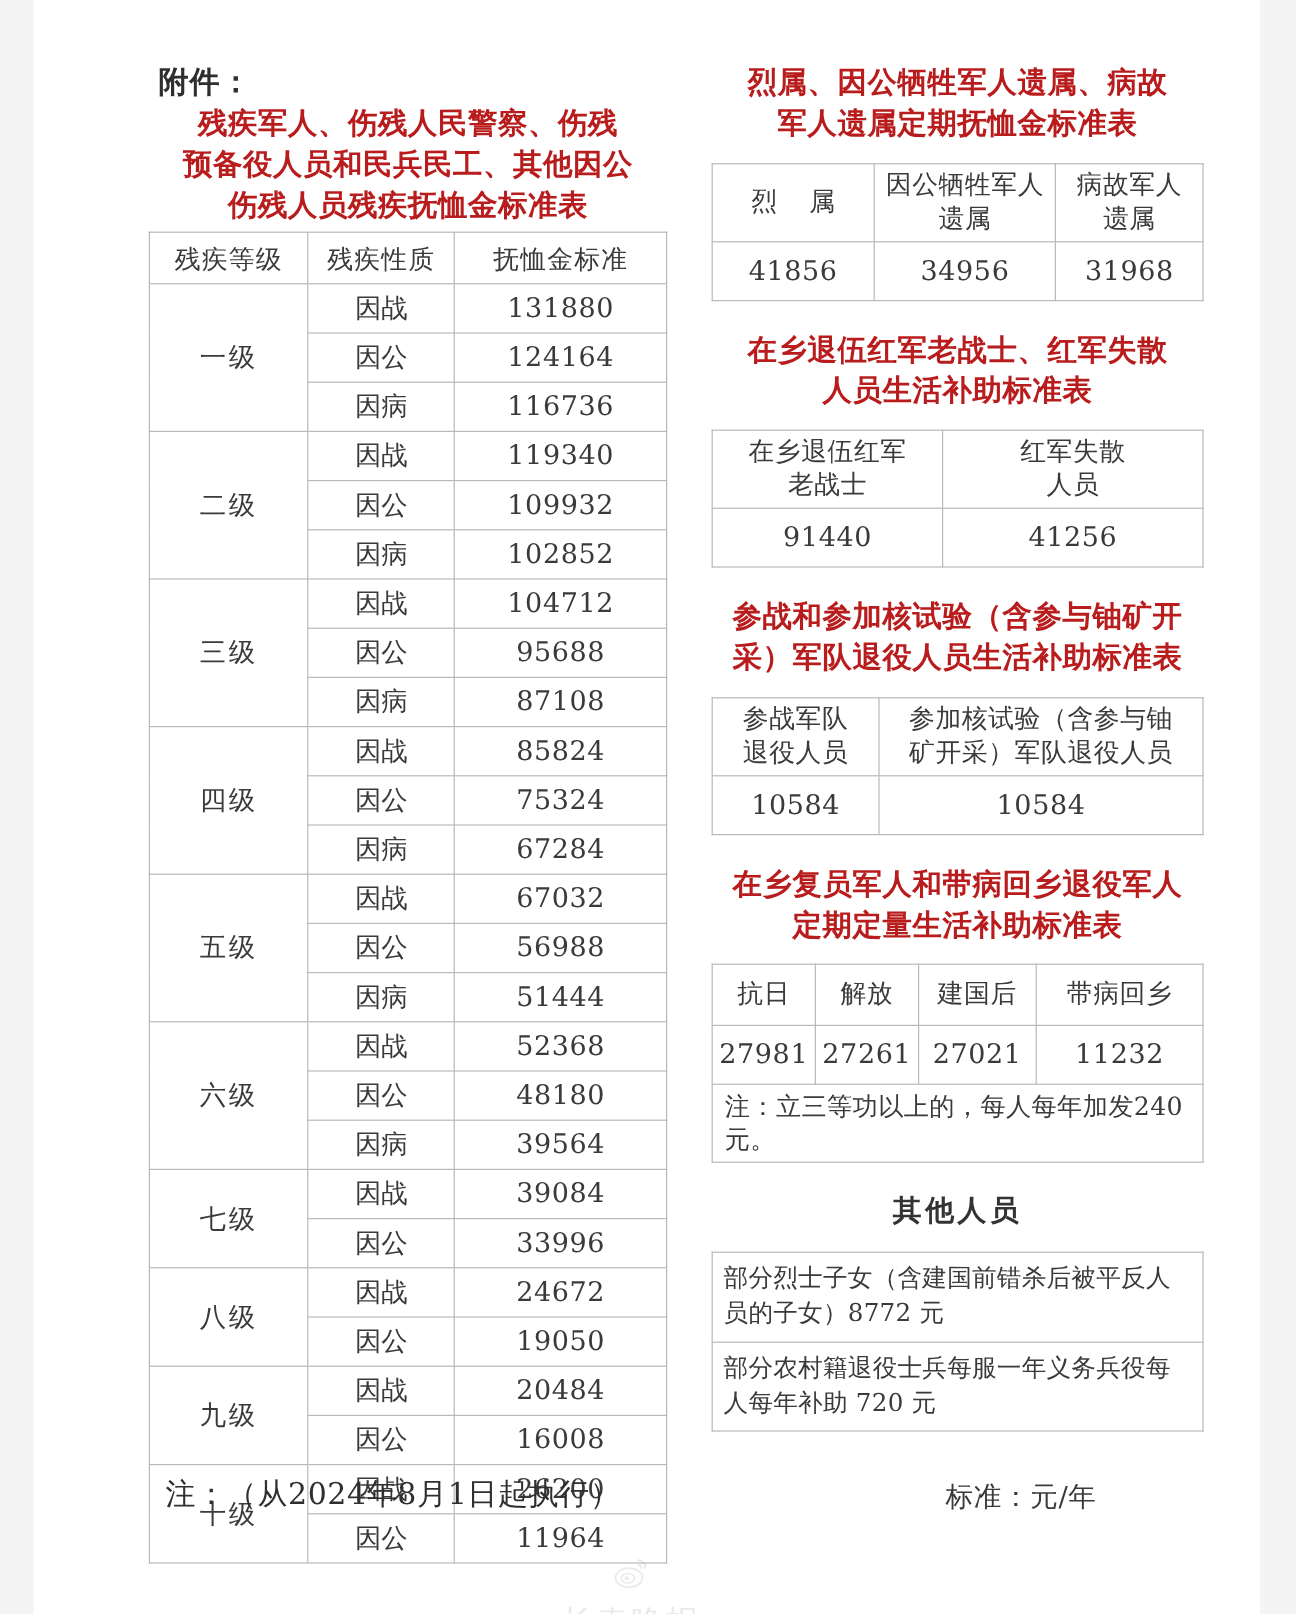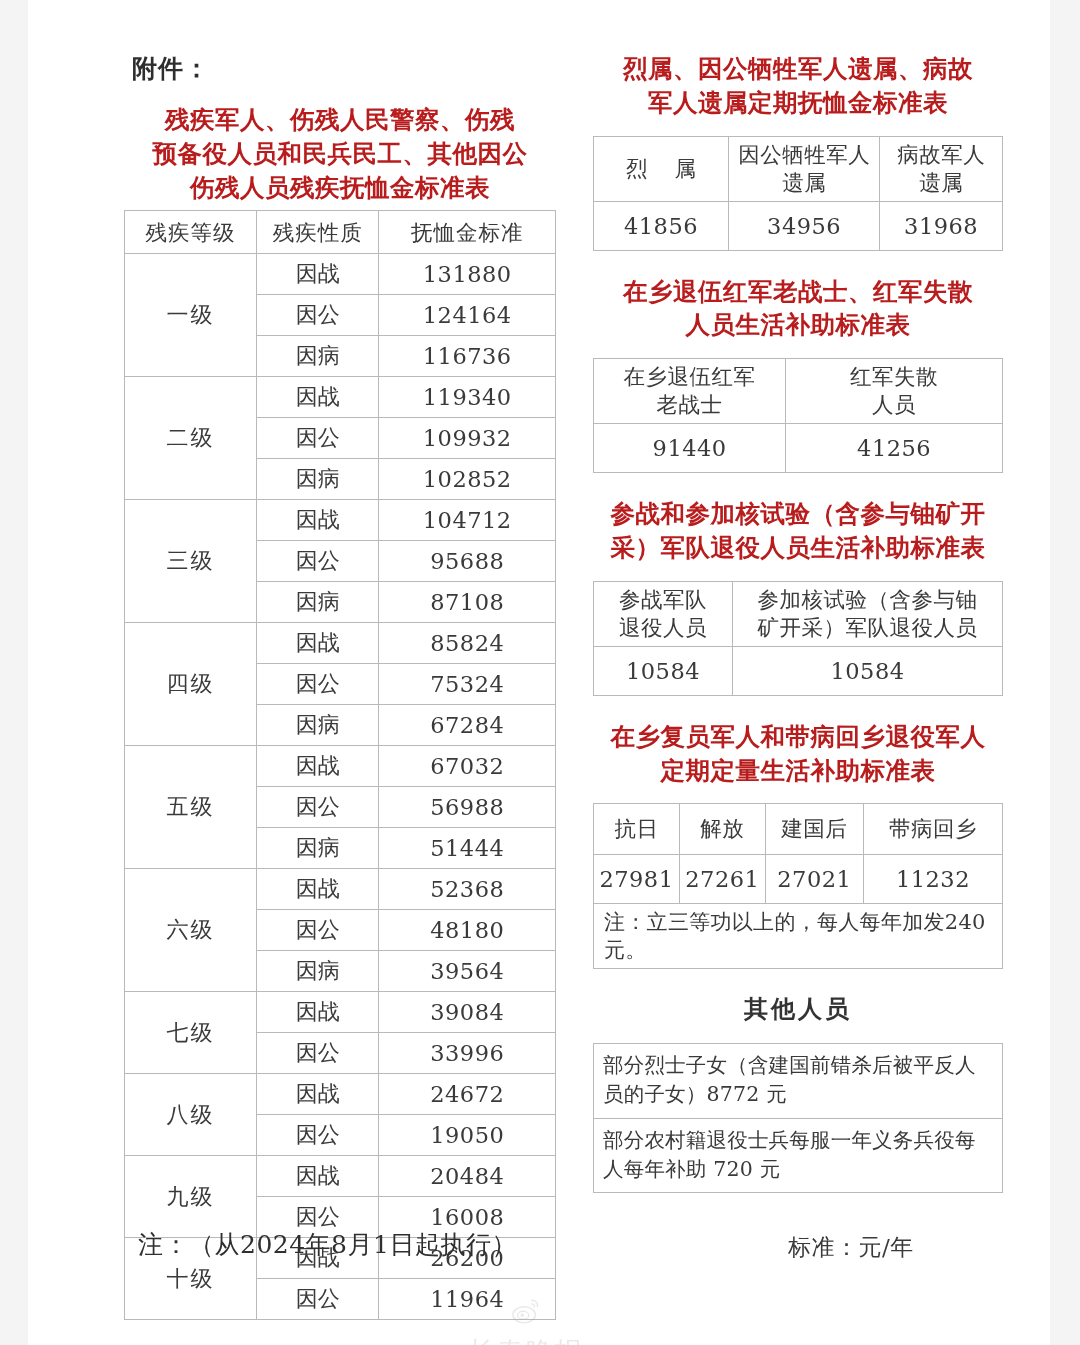--- a/index.html
+++ b/index.html
@@ -45,21 +45,21 @@
     width: 410px;
     margin-left: 37px;
   }
 
   
   .attach-label {
     font-size: 25px;
     font-weight: bold;
     color: #2e2e2e;
     letter-spacing: 1px;
-    margin-bottom: 18px;
+    margin-bottom: 1px;
     padding-left: 8px;
   }
   .tbl-title {
     font-size: 24.5px;
     font-weight: bold;
     color: #b91c1c;
     text-align: center;
     line-height: 1.38;
     letter-spacing: 0.5px;
   }

